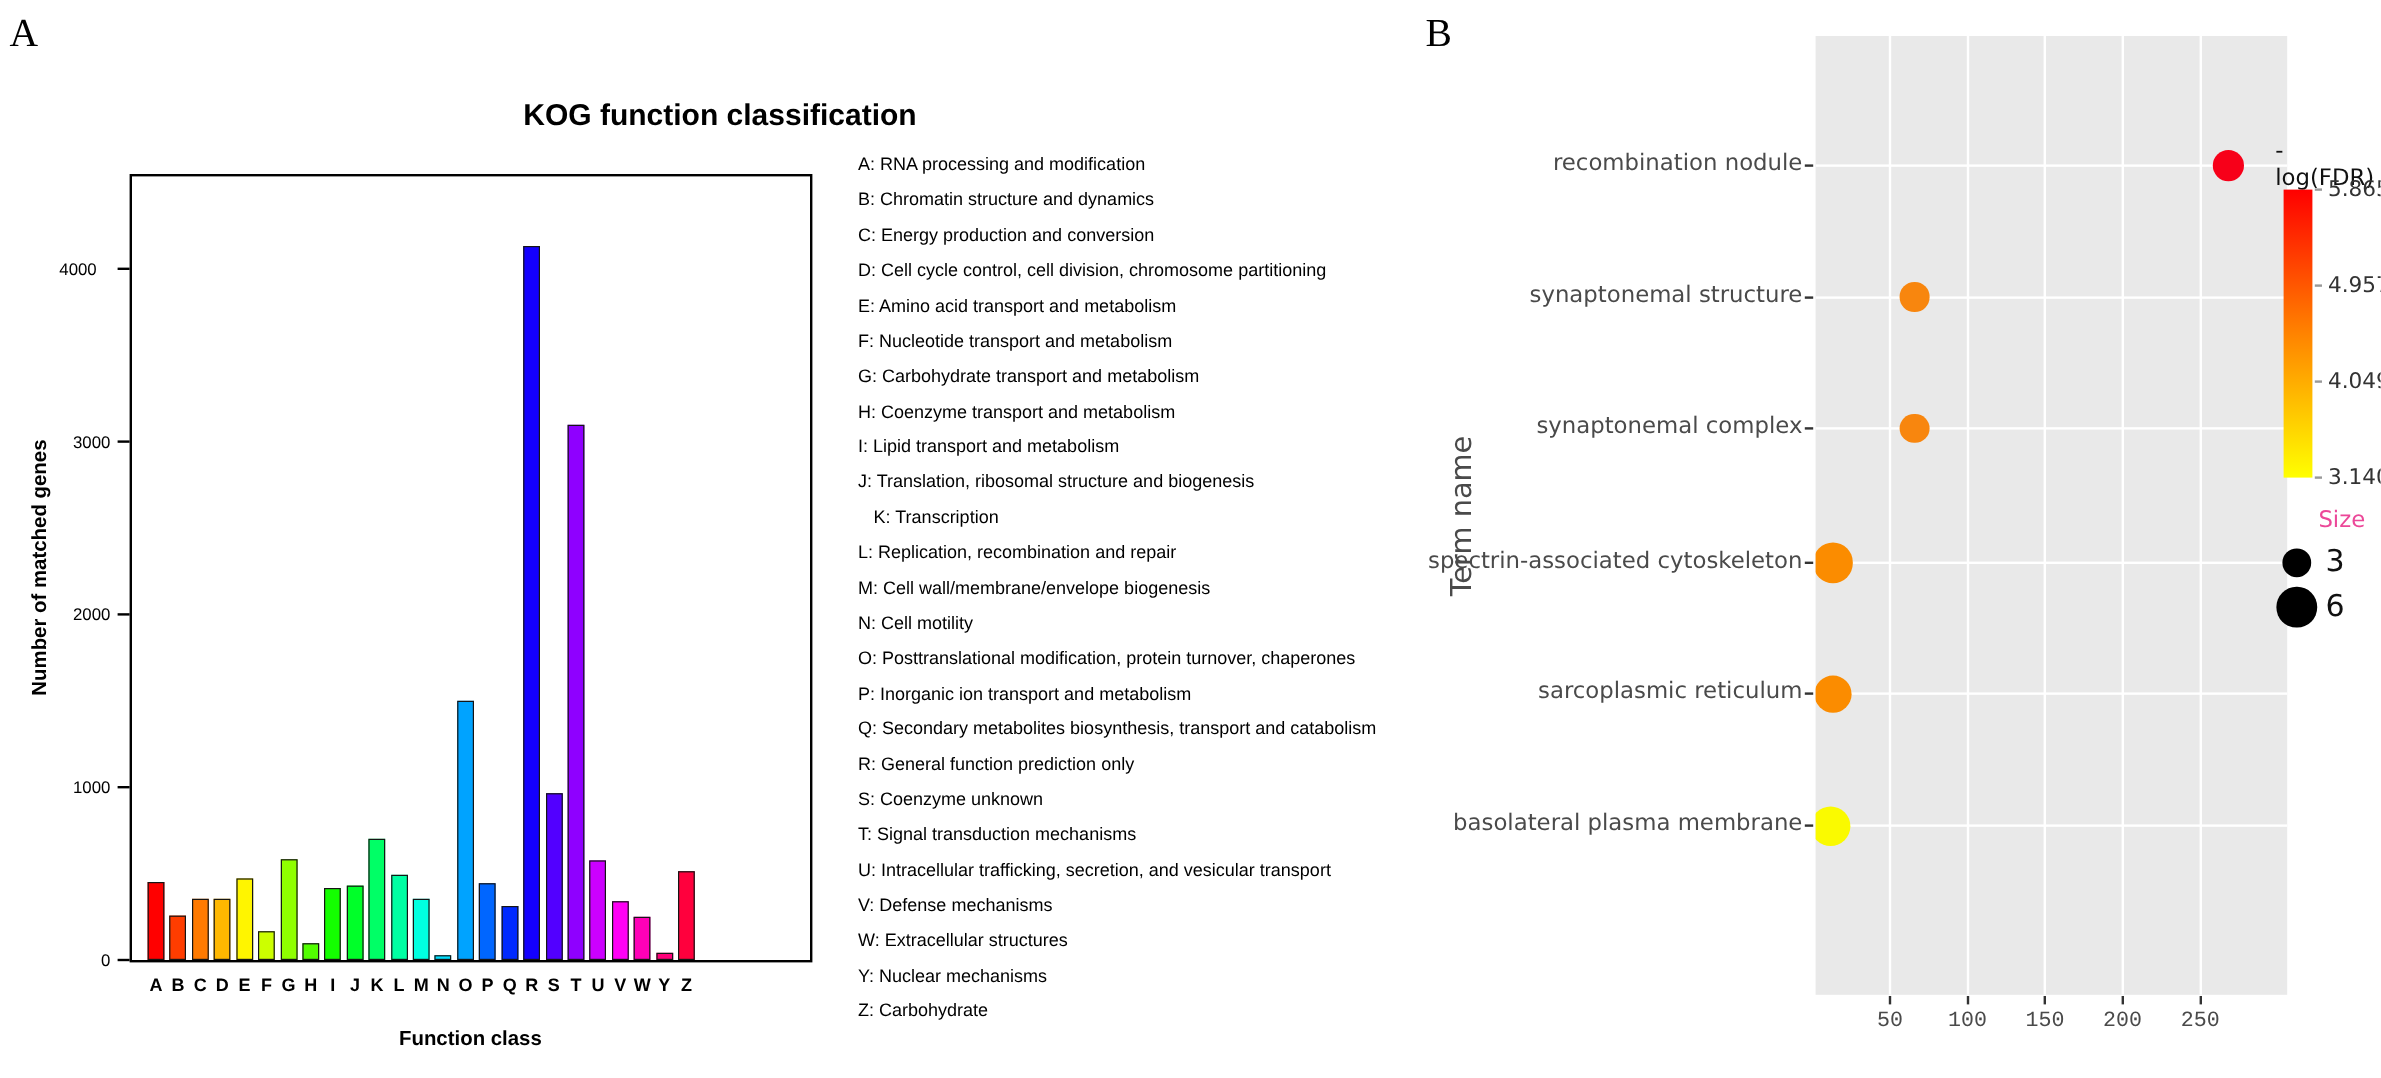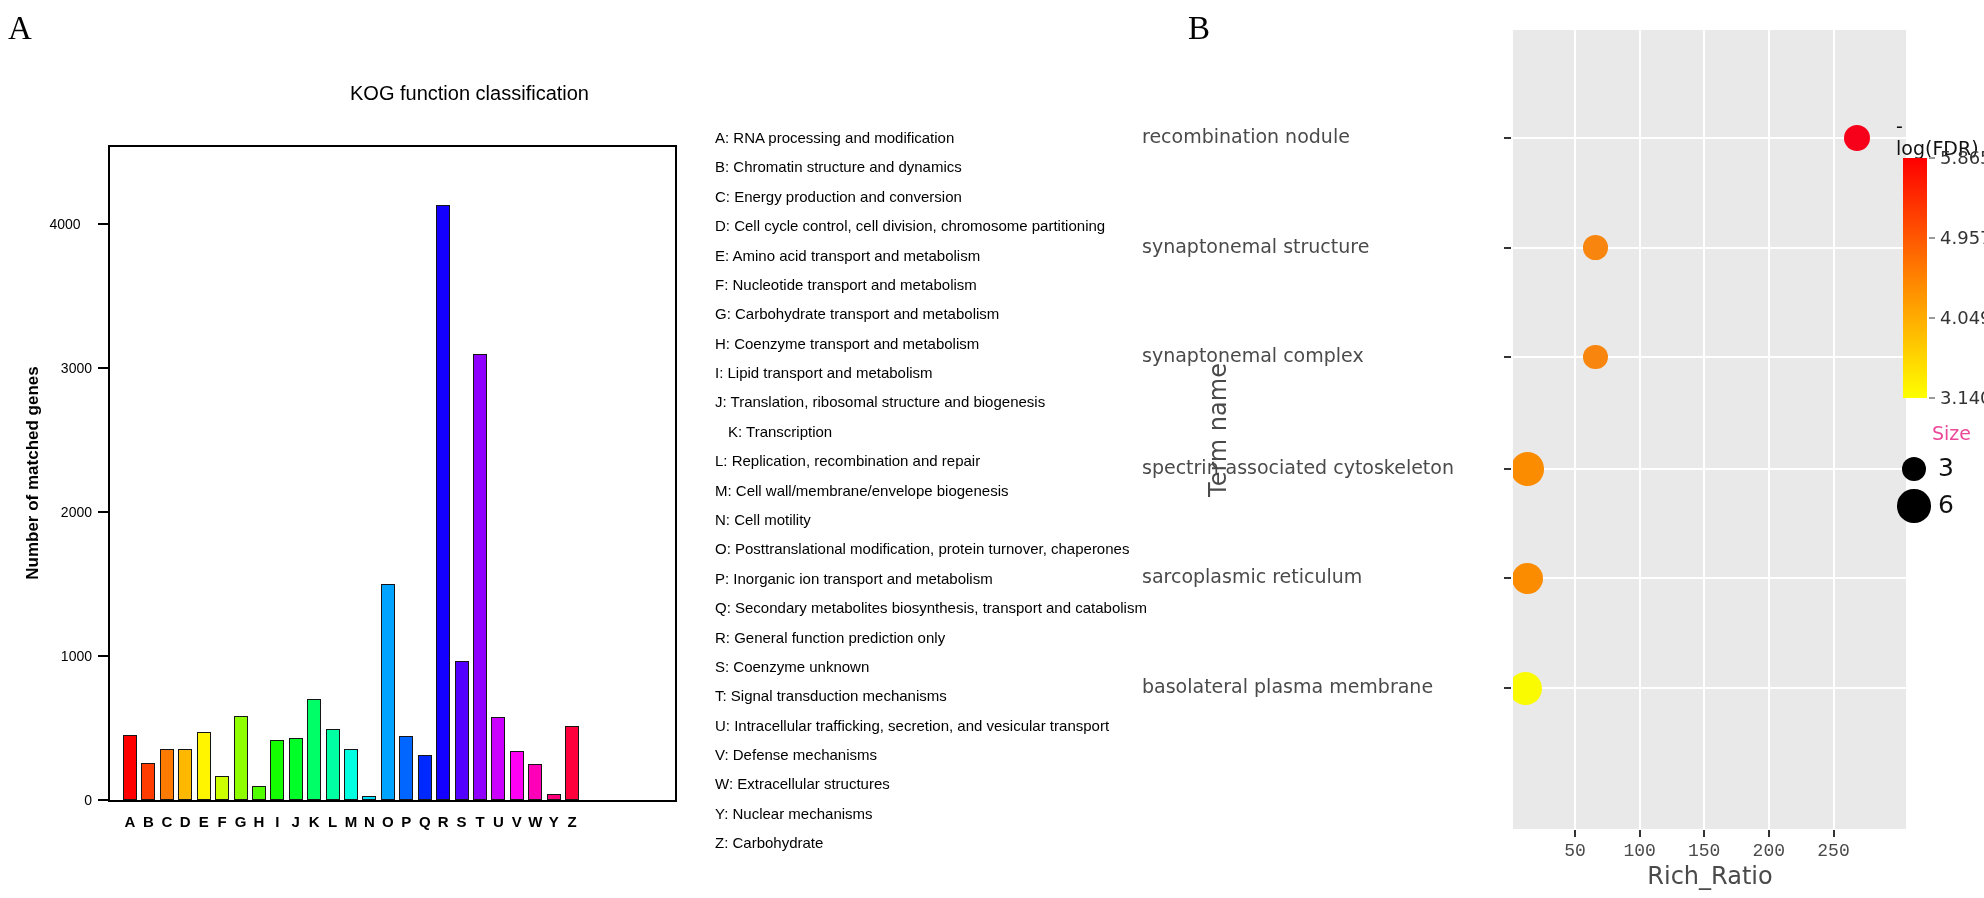--- a/index.html
+++ b/index.html
@@ -1,32 +1,32 @@
 <!DOCTYPE html>
 <html><head>
 <meta charset="utf-8">
 <style>
   html,body{margin:0;padding:0;background:#fff;}
   #canvas{position:relative;width:1984px;height:898px;background:#ffffff;overflow:hidden;
           font-family:"Liberation Sans",sans-serif;color:#000;}
   .abs{position:absolute;}
   .panel-label{font-family:"Liberation Serif",serif;font-size:33px;color:#000;}
-  .kog-title{font-size:20px;font-weight:normal;}
+  .kog-title{font-size:25px;font-weight:bold;text-align:center;}
   .kog-axis-label{font-size:17px;font-weight:bold;}
   .kog-plot{border:2px solid #000;box-sizing:border-box;background:#fff;}
   .kog-bar{position:absolute;bottom:0;box-sizing:border-box;border:1.5px solid #151515;}
   .kog-ytick{position:absolute;background:#000;}
   .kog-yticklabel{position:absolute;font-size:14px;text-align:right;color:#000;}
   .kog-xletter{position:absolute;font-size:15px;font-weight:bold;text-align:center;transform:translateX(-50%);}
   .kog-legend-item{position:absolute;font-size:15px;white-space:nowrap;color:#000;}
   .enr-title{font-size:23px;color:#111;text-align:center;font-family:"DejaVu Sans",sans-serif;}
   .enr-panel{background:#e9e9e9;overflow:hidden;}
   .enr-grid{position:absolute;background:#ffffff;}
   .enr-dot{position:absolute;border-radius:50%;}
-  .enr-term{position:absolute;font-size:19px;color:#4a4a4a;text-align:left;white-space:nowrap;
+  .enr-term{position:absolute;font-size:19px;color:#4a4a4a;text-align:right;white-space:nowrap;
             font-family:"DejaVu Sans",sans-serif;}
   .enr-tick{position:absolute;background:#333;}
   .enr-xticklabel{position:absolute;font-size:18px;color:#4a4a4a;transform:translateX(-50%);
             font-family:Liberation Mono, monospace;text-align:center;}
   .enr-axis-label{font-size:24px;color:#4a4a4a;font-family:"DejaVu Sans",sans-serif;white-space:nowrap;}
   .cbar{background:linear-gradient(to bottom,#ff0000 0%,#ff8300 50%,#ffff00 100%);}
   .cbar-title{font-size:19px;color:#111;font-family:"DejaVu Sans",sans-serif;}
   .cbar-ticklabel{position:absolute;font-size:18px;color:#333;font-family:"DejaVu Sans",sans-serif;}
   .size-title{font-size:19px;color:#ec4899;font-family:"DejaVu Sans",sans-serif;margin-left:20px;}
   .size-num{position:absolute;font-size:25px;color:#111;font-family:"DejaVu Sans",sans-serif;}
@@ -102,20 +102,21 @@
       <div class="kog-ytick abs" style="left: 98px; top: 655px; width: 10px; height: 2px;"></div>
       <div class="kog-yticklabel abs" style="left: 38px; top: 648px; width: 54px;">1000</div>
       <div class="kog-ytick abs" style="left: 98px; top: 511px; width: 10px; height: 2px;"></div>
       <div class="kog-yticklabel abs" style="left: 38px; top: 504px; width: 54px;">2000</div>
       <div class="kog-ytick abs" style="left: 98px; top: 367px; width: 10px; height: 2px;"></div>
       <div class="kog-yticklabel abs" style="left: 38px; top: 360px; width: 54px;">3000</div>
       <div class="kog-ytick abs" style="left: 98px; top: 223px; width: 10px; height: 2px;"></div>
       <div class="kog-yticklabel abs" style="left: 38px; top: 216px; width: 54px; text-align: center;">4000</div>
     </div>
 
+  <div class="abs kog-axis-label" style="left:142px;top:856px;width:500px;text-align:center;">Function class</div>
 
   <div class="abs" id="kogLegend">
       <div class="kog-legend-item abs" style="left: 715px; top: 129px;">A: RNA processing and modification</div>
       <div class="kog-legend-item abs" style="left: 715px; top: 158.4px;">B: Chromatin structure and dynamics</div>
       <div class="kog-legend-item abs" style="left: 715px; top: 187.8px;">C: Energy production and conversion</div>
       <div class="kog-legend-item abs" style="left: 715px; top: 217.1px;">D: Cell cycle control, cell division, chromosome partitioning</div>
       <div class="kog-legend-item abs" style="left: 715px; top: 246.5px;">E: Amino acid transport and metabolism</div>
       <div class="kog-legend-item abs" style="left: 715px; top: 275.9px;">F: Nucleotide transport and metabolism</div>
       <div class="kog-legend-item abs" style="left: 715px; top: 305.3px;">G: Carbohydrate transport and metabolism</div>
       <div class="kog-legend-item abs" style="left: 715px; top: 334.7px;">H: Coenzyme transport and metabolism</div>
@@ -181,21 +182,20 @@
       <div class="enr-tick abs" style="left: 1638.6px; top: 830px; width: 2px; height: 7px;"></div>
       <div class="enr-xticklabel abs" style="left: 1639.6px; top: 841px;">100</div>
       <div class="enr-tick abs" style="left: 1703.2px; top: 830px; width: 2px; height: 7px;"></div>
       <div class="enr-xticklabel abs" style="left: 1704.2px; top: 841px;">150</div>
       <div class="enr-tick abs" style="left: 1767.8px; top: 830px; width: 2px; height: 7px;"></div>
       <div class="enr-xticklabel abs" style="left: 1768.8px; top: 841px;">200</div>
       <div class="enr-tick abs" style="left: 1832.5px; top: 830px; width: 2px; height: 7px;"></div>
       <div class="enr-xticklabel abs" style="left: 1833.5px; top: 841px;">250</div>
     </div>
 
-  <div class="abs enr-axis-label" style="left:1560px;top:862px;width:300px;text-align:center;">Rich_Ratio</div>
 
   <div class="abs cbar-title" style="left:1896px;top:115px;">-log(FDR)</div>
   <div class="abs cbar" style="left:1903px;top:158px;width:24px;height:240px;"></div>
   <div class="abs" id="cbarTicks">
       <div class="enr-tick abs" style="left: 1929px; top: 157px; width: 6px; height: 2px; background: rgb(153, 153, 153);"></div>
       <div class="cbar-ticklabel abs" style="left: 1940px; top: 147px;">5.865</div>
       <div class="enr-tick abs" style="left: 1929px; top: 237px; width: 6px; height: 2px; background: rgb(153, 153, 153);"></div>
       <div class="cbar-ticklabel abs" style="left: 1940px; top: 227px;">4.957</div>
       <div class="enr-tick abs" style="left: 1929px; top: 317px; width: 6px; height: 2px; background: rgb(153, 153, 153);"></div>
       <div class="cbar-ticklabel abs" style="left: 1940px; top: 307px;">4.049</div>

